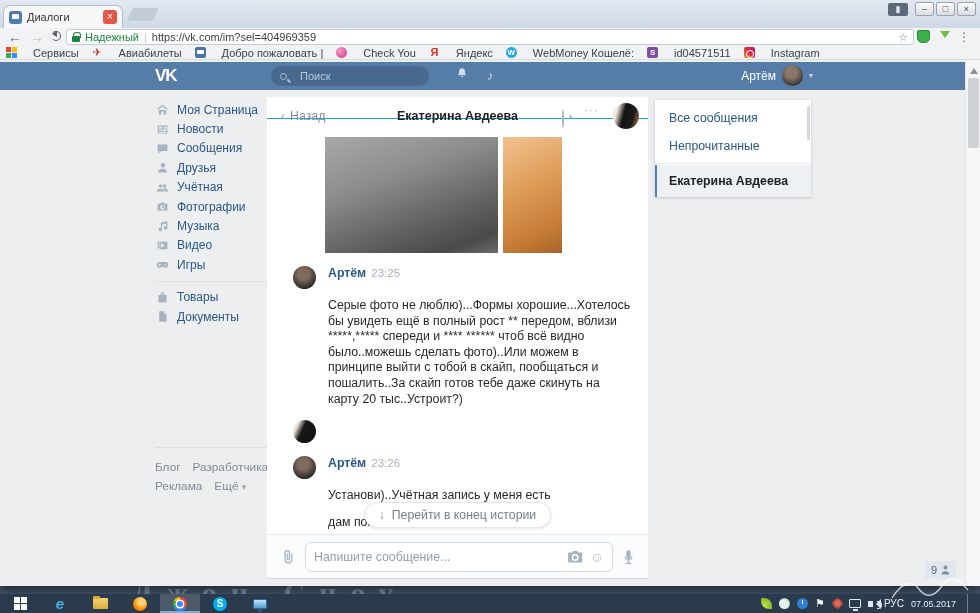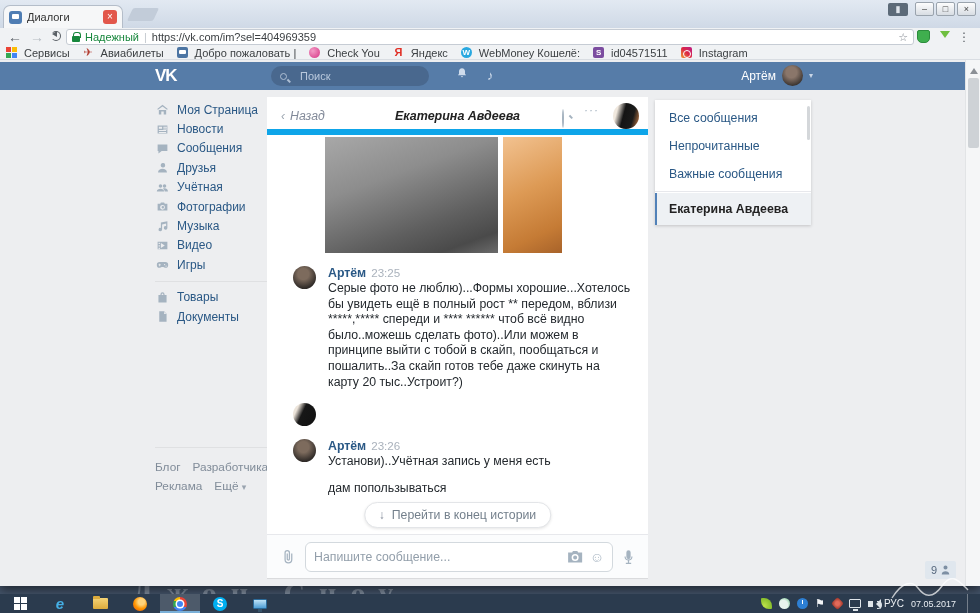--- a/index.html
+++ b/index.html
@@ -48,21 +48,21 @@
   .url { font-size:11px; color:#3c4043; flex:1; }
   .star { font-size:11px; color:#8a9097; }
   .ext { position:absolute; top:2px; width:13px; height:13px; }
   .ext-shield { left:917px; background:#3faf4e; border-radius:2px 2px 5px 5px; border:1px solid #2c8c3c; }
   .ext-arrow { left:938px; } 
   .ext-arrow::after { content:""; position:absolute; left:2px; top:1px; border:5px solid transparent; border-top:7px solid #6fbf3f; }
   .menu-dots { position:absolute; left:958px; top:0; font-size:12px; line-height:18px; color:#5a6066; }
 
   .bookmarks { position:absolute; left:0; top:46px; width:980px; height:14px; background:#f0f2f4;
     border-bottom:1px solid #d9dde2; display:flex; align-items:center; padding-left:6px; gap:13px; }
-  .bm { display:flex; align-items:center; gap:7px; font-size:11px; color:#3c4043; white-space:nowrap; }
+  .bm { display:flex; align-items:center; gap:16px; font-size:11px; color:#3c4043; white-space:nowrap; }
   .bi { width:11px; height:11px; border-radius:2px; flex:none; position:relative; font-size:10px; line-height:11px; text-align:center; }
   .bi-grid { border-radius:0; background:
       linear-gradient(#ea4335,#ea4335) 0 0/5px 5px no-repeat,
       linear-gradient(#34a853,#34a853) 0 6px/5px 5px no-repeat,
       linear-gradient(#fbbc05,#fbbc05) 6px 0/5px 5px no-repeat,
       linear-gradient(#4285f4,#4285f4) 6px 6px/5px 5px no-repeat; }
   .bi-plane { color:#b23b2e; font-size:11px; }
   .bi-vk { background:#4c75a3; } .bi-vk::after { content:""; position:absolute; left:2px; top:3px; width:7px; height:4px; background:#fff; border-radius:1px; }
   .bi-cy { background:radial-gradient(circle at 35% 35%, #f39bc6, #d63384); border-radius:50%; }
   .bi-ya { color:#e02e24; font-weight:bold; font-size:11px; }
@@ -109,21 +109,21 @@
   .ad-domain { margin-top:2px; font-size:11.5px; color:#939ba5; }
   .ad-text { margin-top:4px; font-size:12px; color:#3a3f45; line-height:14px; width:108px; }
   .sfooter { position:absolute; left:155px; top:387px; width:130px; border-top:1px solid #dfe0e2; padding-top:12px; }
   .sfooter-row { display:flex; gap:12px; margin-bottom:5px; }
   .sfooter a { font-size:11.8px; color:#818c99; text-decoration:none; }
   .sfooter .more-caret { color:#9aa4af; font-size:9px; }
 
   
   .chat { position:absolute; left:267px; top:37px; width:381px; height:481px; background:#fff;
     box-shadow:0 1px 0 rgba(0,0,0,.08); }
-  .chat-head { position:relative; height:38px; border-bottom:6px solid #0ea5e9;font-style:italic; }
+  .chat-head { position:relative; height:22px; border-bottom:1px solid #0ea5e9; }
   .back { position:absolute; left:14px; top:12px; font-size:12.3px; color:#828a99; }
   .back .chev { margin-right:5px; color:#9aa4af; }
   .chat-title { position:absolute; left:0; right:0; top:12px; text-align:center; font-size:12.5px; font-weight:bold; color:#222; }
   .chat-search { position:absolute; left:295px; top:13px; }
   .chat-search .mag { border-color:#a5b3c0; } .chat-search .mag::after { background:#a5b3c0; }
   .chat-menu { position:absolute; left:317px; top:6px; color:#a5b3c0; font-size:12px; letter-spacing:1px; }
   .chat-ava { position:absolute; left:346px; top:6px; width:26px; height:26px; border-radius:50%;
     background:linear-gradient(105deg,#f0e8de 18%,#141414 42%,#1b1b1b 72%,#b07040 95%); }
 
   .chat-body { position:absolute; top:39px; left:0; right:0; bottom:44px; overflow:hidden; }
@@ -132,21 +132,21 @@
   .photo-tan { width:59px; height:116px; background:linear-gradient(155deg,#f2c290 0%,#dd9a55 45%,#c57b35 80%,#a8632a 100%); }
 
   .msg { display:flex; padding:13px 14px 0 26px; }
   .msg-ava { width:23px; height:23px; border-radius:50%; flex:none; }
   .ava-artem { background:radial-gradient(circle at 45% 35%, #7d6b5d 0 28%, #302b28 72%); }
   .ava-ekat { background:linear-gradient(115deg,#ece4da 20%,#171717 42%,#111 100%); }
   .msg-content { margin-left:12px; width:320px; }
   .msg-head { font-size:12.3px; }
   .msg-name { font-weight:bold; color:#2a5885; }
   .msg-time { color:#aab2bc; font-size:11.6px; margin-left:5px; }
-  .msg-text { margin-top:1px; font-size:12.3px; color:#24292e; line-height:15.6px; }
+  .msg-text { margin-top:18px; font-size:12.3px; color:#24292e; line-height:15.6px; }
   .msg-p2 { margin-top:11px; }
   .emoji { margin-top:9px; width:17px; height:17px; }
 
   .jump-pill { position:absolute; left:50%; transform:translateX(-50%); bottom:50px; background:#fff;
     border:1px solid #e3e5e8; border-radius:15px; padding:5px 14px; display:flex; gap:7px; align-items:center;
     box-shadow:0 1px 3px rgba(0,0,0,.1); white-space:nowrap; z-index:3; }
   .jump-arrow { color:#828a99; font-size:12px; }
   .jump-label { font-size:12.3px; color:#74808c; }
 
   .composer { position:absolute; left:0; right:0; bottom:0; height:44px; border-top:1px solid #e7e8ec;
@@ -475,21 +475,20 @@
             <svg width="11" height="16" viewBox="0 0 12 18">
                 <path fill="#a5b3c0" d="M6 1a2.4 2.4 0 012.4 2.4v5.2a2.4 2.4 0 01-4.8 0V3.4A2.4 2.4 0 016 1zm-4.5 7h1.3a3.2 3.2 0 006.4 0h1.3A4.6 4.6 0 016.7 12.5V15H9v1.4H3V15h2.3v-2.5A4.6 4.6 0 011.5 8z" transform="translate(0 .5)"></path>
               </svg>
           </span>
         </div>
       </div>
 
       <div class="rpanel">
         <div class="rp-item">Все сообщения</div>
         <div class="rp-item">Непрочитанные</div>
-        <div class="rp-item">Важные сообщения</div>
         <div class="rp-div"></div>
         <div class="rp-sel">Екатерина Авдеева</div>
         <span class="rp-scroll"></span>
       </div>
 
       <div class="counter">
         <span class="counter-num">9</span>
         <svg width="9" height="10" viewBox="0 0 10 11">
             <path fill="#7d8fa3" d="M5 .5A2.2 2.2 0 115 5 2.2 2.2 0 015 .5zM.8 10.5c0-2.4 2-3.6 4.2-3.6s4.2 1.2 4.2 3.6z"></path>
           </svg>

